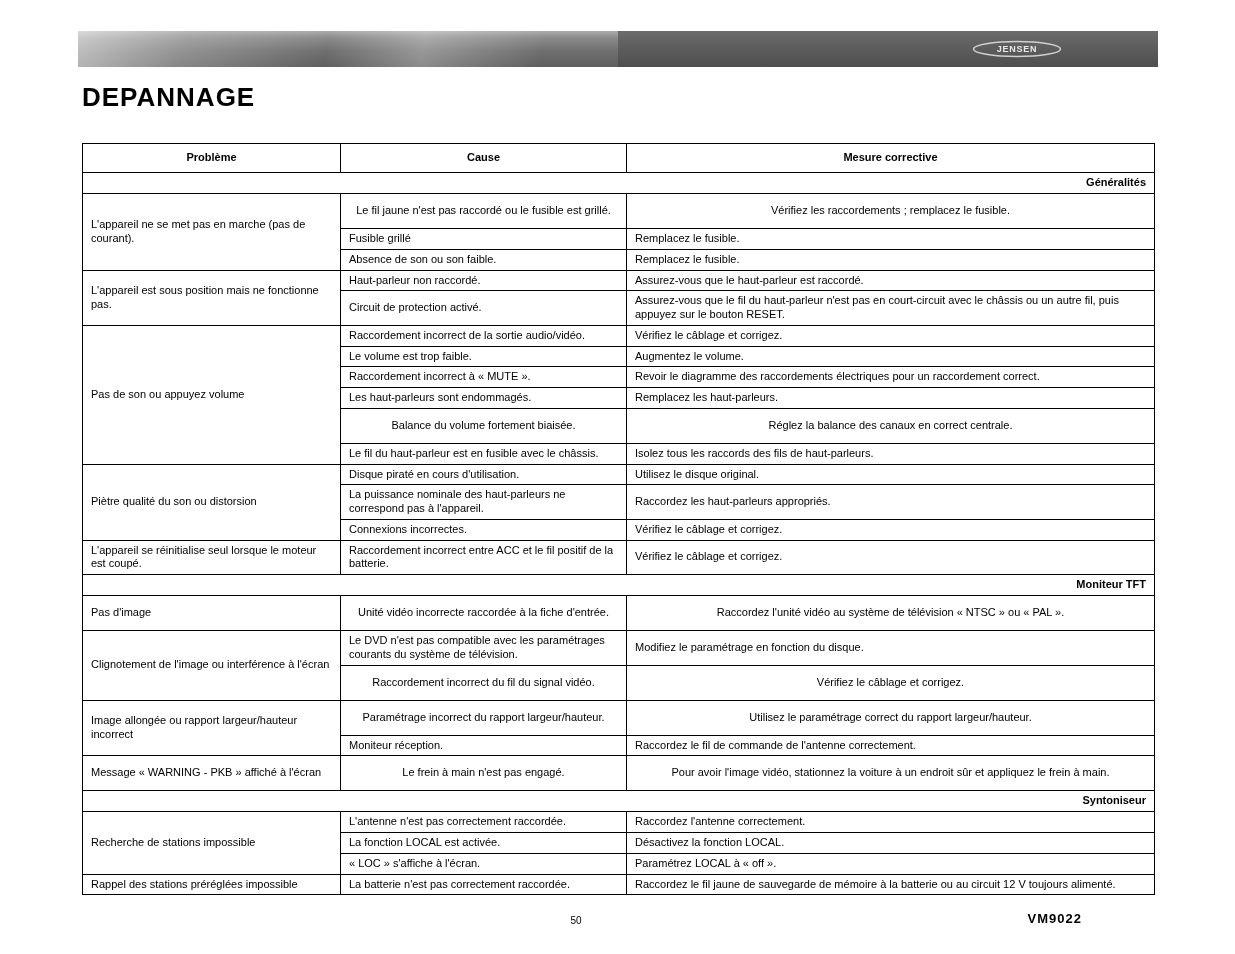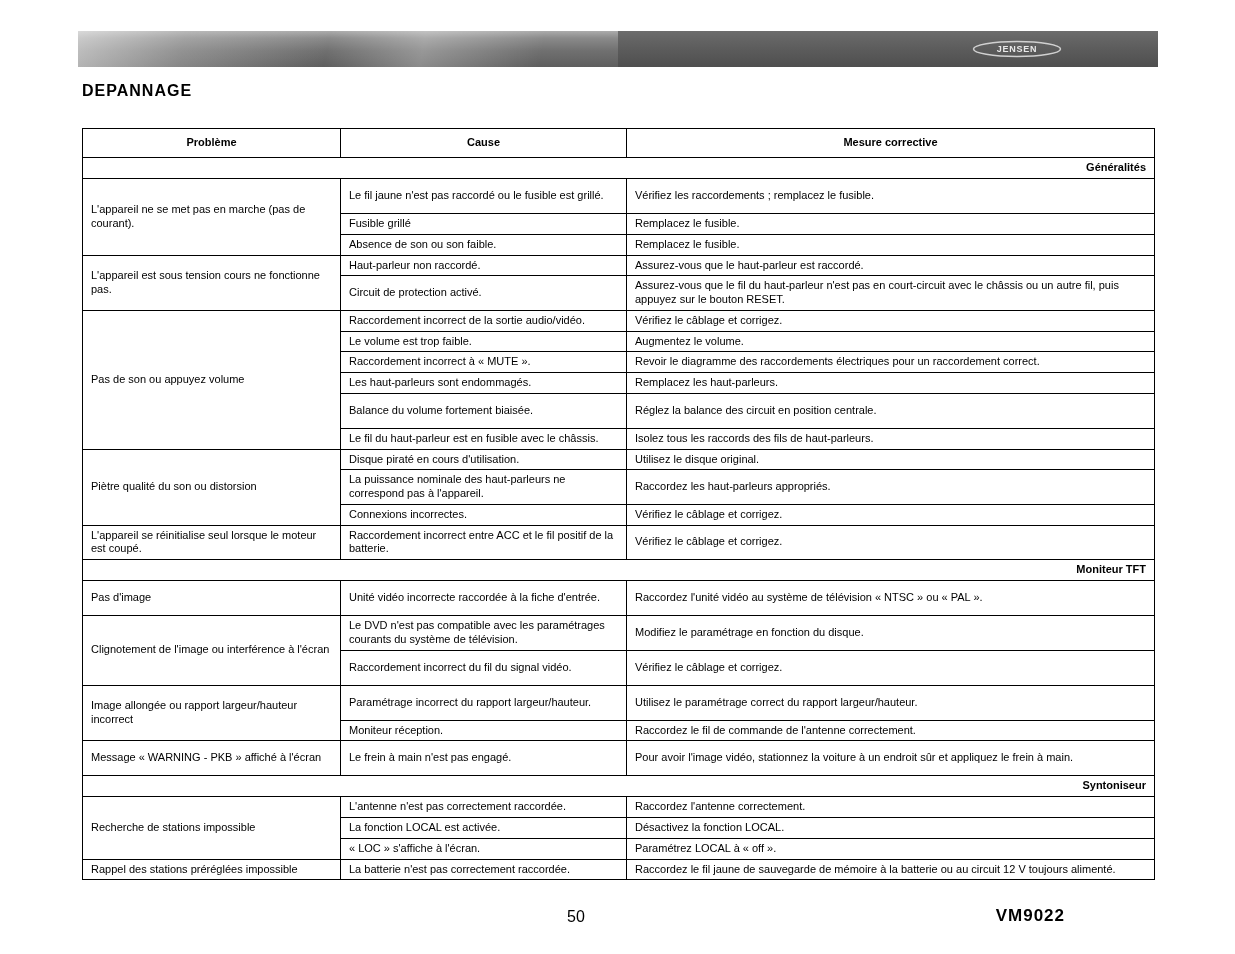--- a/index.html
+++ b/index.html
@@ -51,35 +51,36 @@
     right: 90px;
     height: 18px;
     display: flex;
     align-items: center;
   }
   .logo svg { height: 18px; width: auto; }
   .title {
     position: absolute;
     top: 82px;
     left: 82px;
-    font-size: 16px;
+    font-size: 26px;
     font-weight: 900;
     letter-spacing: 1px;
     color: #000000;
   }
   .table-wrap {
     position: absolute;
     top: 128px;
     left: 82px;
     width: 1072px;
   }
   table {
     border-collapse: collapse;
     width: 100%;
     table-layout: fixed;
+    margin-top: 15px;
   }
   col.c1 { width: 258px; }
   col.c2 { width: 286px; }
   col.c3 { width: 528px; }
   th, td {
     border: 1px solid #000000;
     font-size: 11px;
     line-height: 1.25;
     padding: 3px 8px;
     vertical-align: middle;
@@ -88,34 +89,34 @@
   th {
     font-weight: 700;
     text-align: center;
     height: 22px;
   }
   tr.section td {
     font-weight: 700;
     height: 14px;
     text-align: right;
   }
-  td.tall { height: 28px; }
+  td.tall { height: 28px; text-align: center; }
   .pagenum {
     position: absolute;
     bottom: 28px;
     width: 100%;
     text-align: center;
-    font-size: 16px;
+    font-size: 10px;
     color: #000000;
   }
   .model {
     position: absolute;
     bottom: 28px;
-    right: 87px;
-    font-size: 17px;
+    right: 70px;
+    font-size: 13px;
     font-weight: 700;
     letter-spacing: 1px;
     color: #000000;
   }
 </style>
 </head>
 <body>
 
 <div class="page">
   <div class="banner"></div>
@@ -153,21 +154,21 @@
           </tr>
           <tr>
             <td>Fusible grillé</td>
             <td>Remplacez le fusible.</td>
           </tr>
           <tr>
             <td>Absence de son ou son faible.</td>
             <td>Remplacez le fusible.</td>
           </tr>
           <tr>
-            <td rowspan="2">L'appareil est sous tension cours ne fonctionne pas.</td>
+            <td rowspan="2">L'appareil est sous position mais ne fonctionne pas.</td>
             <td>Haut-parleur non raccordé.</td>
             <td>Assurez-vous que le haut-parleur est raccordé.</td>
           </tr>
           <tr>
             <td>Circuit de protection activé.</td>
             <td>Assurez-vous que le fil du haut-parleur n'est pas en court-circuit avec le châssis ou un autre fil, puis appuyez sur le bouton RESET.</td>
           </tr>
           <tr>
             <td rowspan="6">Pas de son ou appuyez volume</td>
             <td>Raccordement incorrect de la sortie audio/vidéo.</td>
@@ -180,21 +181,21 @@
           <tr>
             <td>Raccordement incorrect à « MUTE ».</td>
             <td>Revoir le diagramme des raccordements électriques pour un raccordement correct.</td>
           </tr>
           <tr>
             <td>Les haut-parleurs sont endommagés.</td>
             <td>Remplacez les haut-parleurs.</td>
           </tr>
           <tr>
             <td class="tall">Balance du volume fortement biaisée.</td>
-            <td class="tall">Réglez la balance des circuit en position centrale.</td>
+            <td class="tall">Réglez la balance des canaux en correct centrale.</td>
           </tr>
           <tr>
             <td>Le fil du haut-parleur est en fusible avec le châssis.</td>
             <td>Isolez tous les raccords des fils de haut-parleurs.</td>
           </tr>
           <tr>
             <td rowspan="3">Piètre qualité du son ou distorsion</td>
             <td>Disque piraté en cours d'utilisation.</td>
             <td>Utilisez le disque original.</td>
           </tr>

